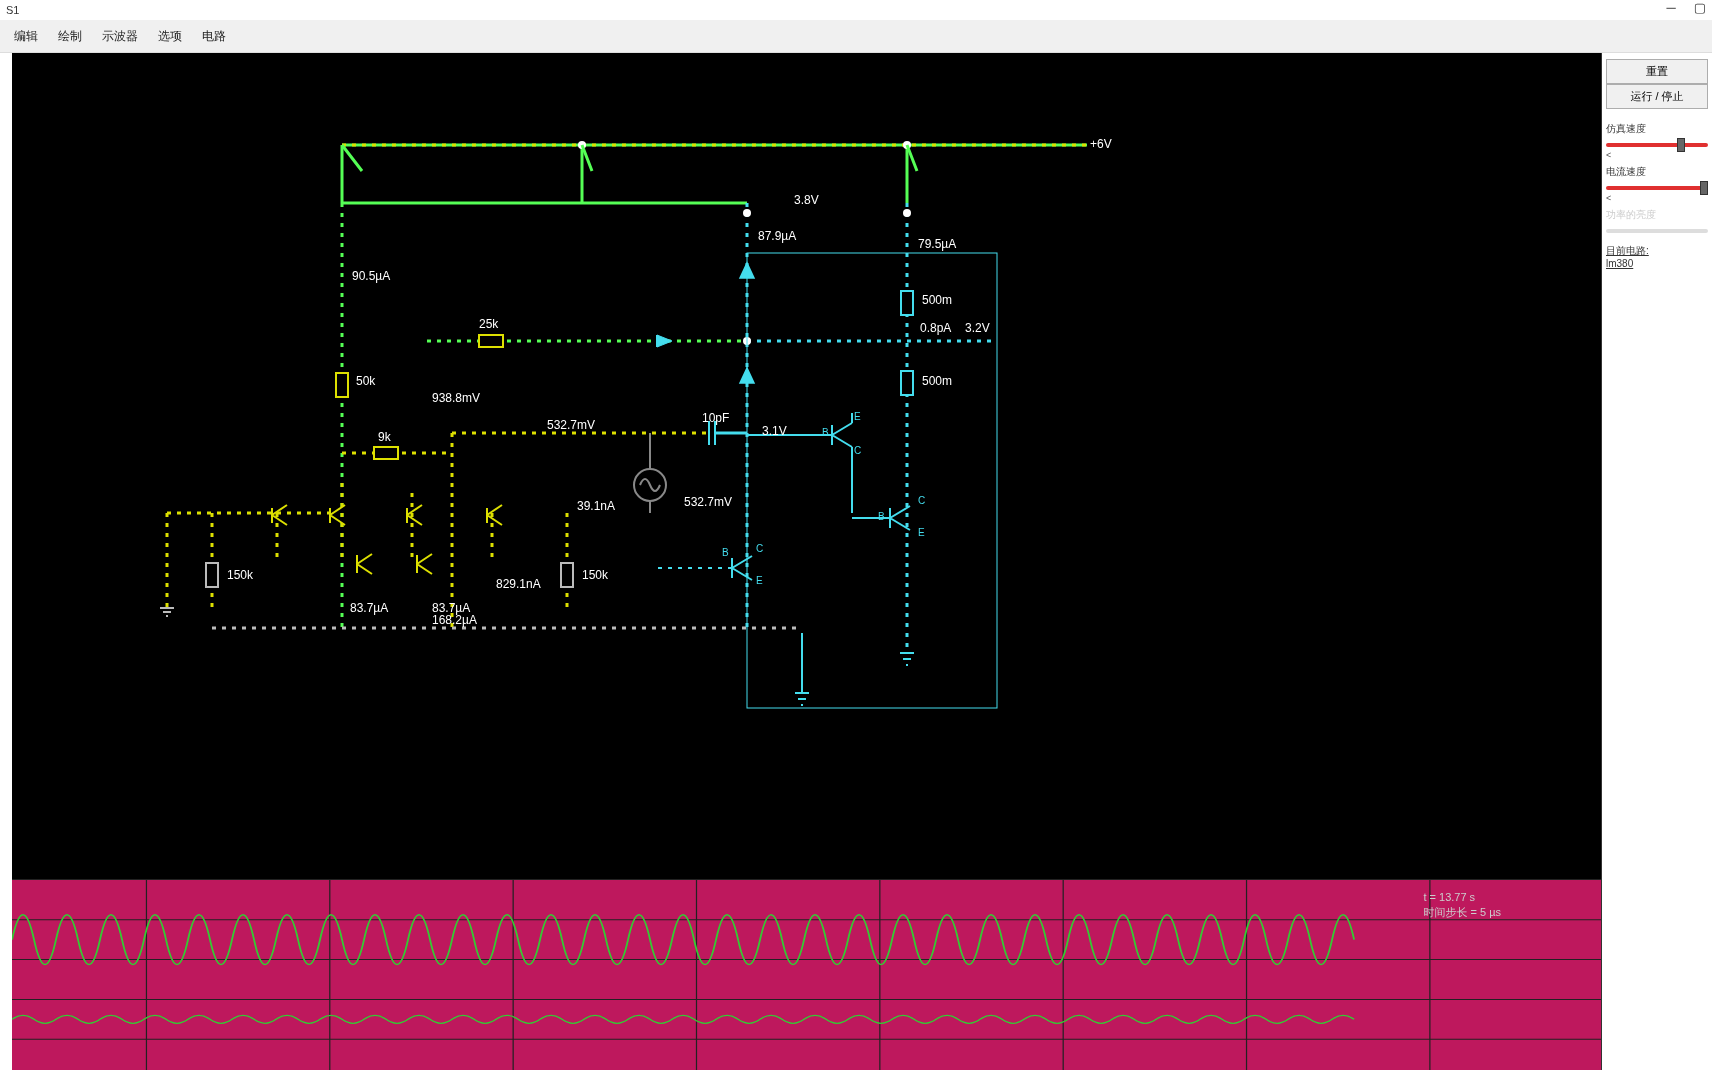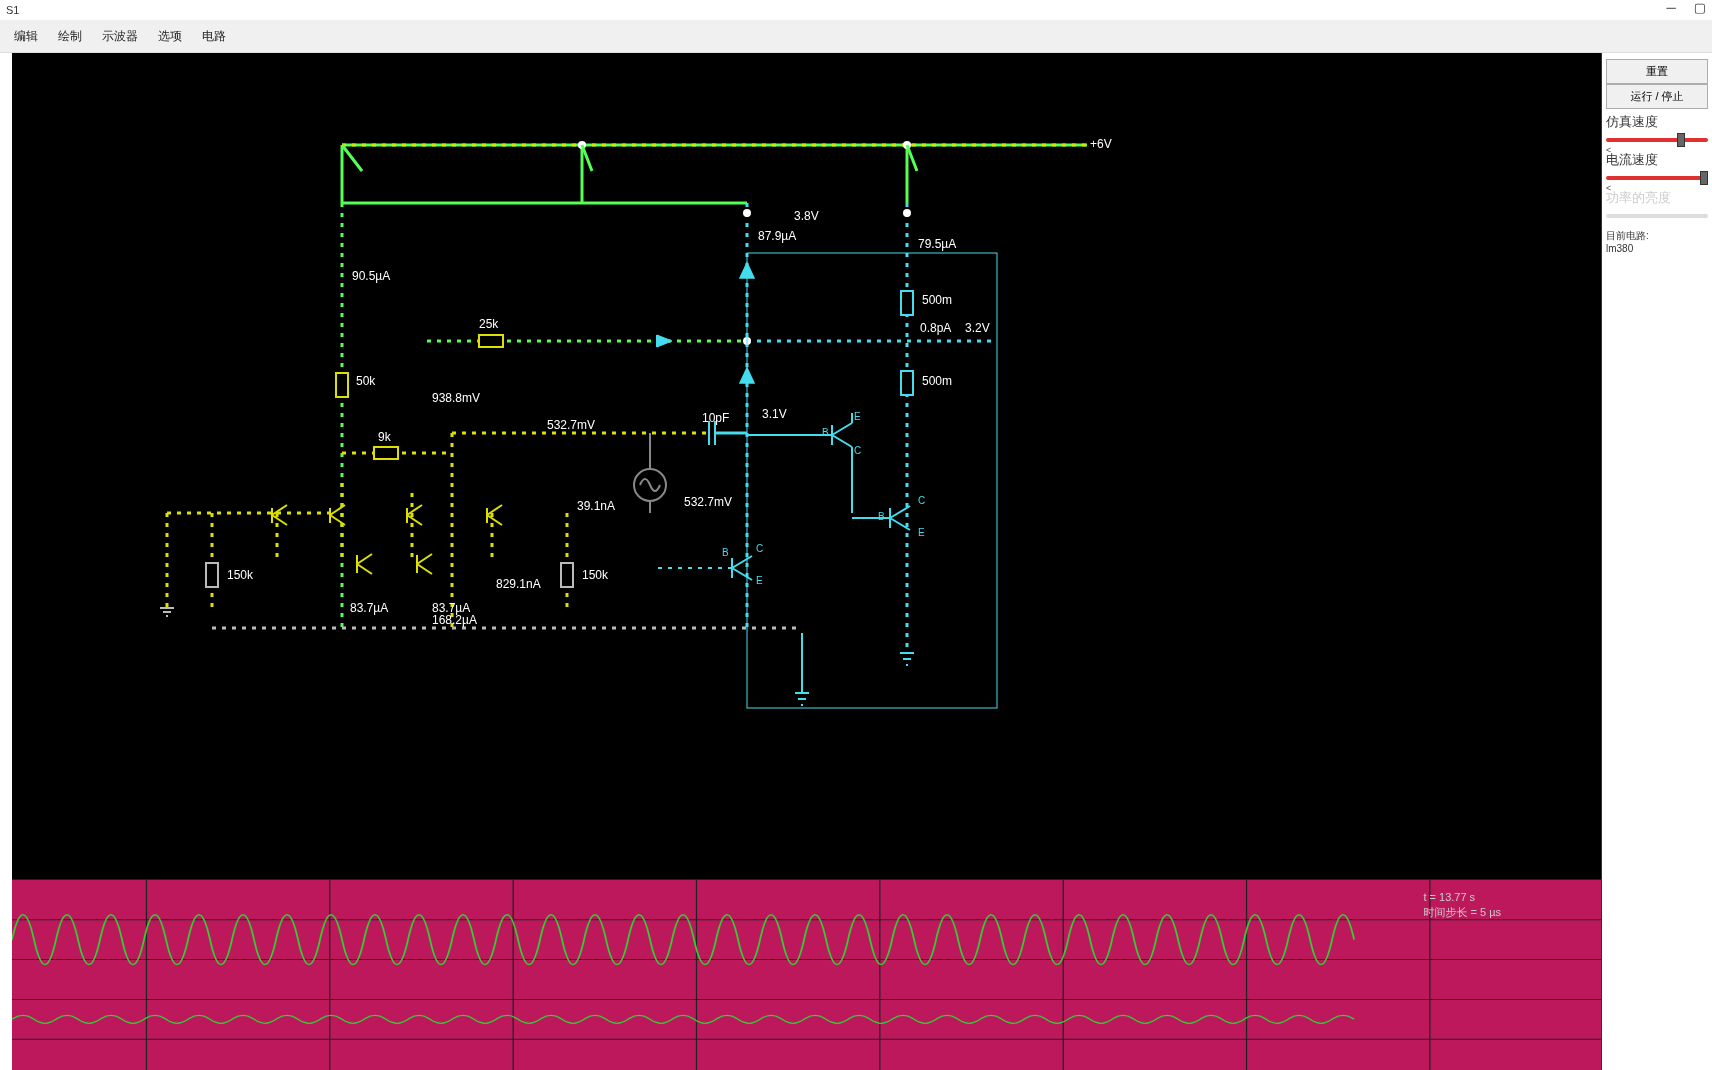--- a/index.html
+++ b/index.html
@@ -7,27 +7,27 @@
 .titlebar { height:20px; background:#fff; display:flex; align-items:center; padding:0 6px; font-size:11px; color:#333; position:relative; }
 .titlebar .wincontrols { position:absolute; right:6px; top:0; display:flex; gap:18px; }
 .titlebar .wincontrols span { cursor:default; font-size:13px; color:#333; }
 .menubar { height:24px; background:#f0f0f0; display:flex; align-items:center; padding:16px 4px; border-bottom:1px solid #ddd; }
 .menubar .mi { padding:3px 10px; font-size:12px; color:#222; cursor:default; }
 .workspace { display:flex; height:calc(100% - 44px); }
 .canvas-area { flex:1; background:#000; position:relative; border-right:1px solid #333;margin-left:12px; }
 .right-panel { width:110px; background:#fff; padding:6px 4px; display:flex; flex-direction:column; font-size:11px; color:#333; }
 .right-panel button { font-size:11px; padding:4px 2px; background:#f0f0f0; border:1px solid #adadad; cursor:default; }
 .slider-group { margin-top:4px; }
-.slider-group .lbl { font-size:13px; color:#333; }
+.slider-group .lbl { font-size:10px; color:#333;margin-top:9px; }
 .slider { width:100%; height:14px; position:relative; margin-top:2px; }
 .slider .track { position:absolute; top:5px; left:0; right:0; height:4px; background:#e03030; border-radius:2px; }
 .slider .track.off { background:#ddd; }
 .slider .thumb { position:absolute; top:0; width:8px; height:14px; background:#666; border:1px solid #333; }
 .slider .lt { position:absolute; left:0; top:12px; font-size:9px; color:#555; }
-.info { font-size:10px; margin-top:6px; color:#333; }
+.info { font-size:10px; margin-top:6px; color:#333;text-decoration:underline; }
 .schematic { position:absolute; top:0; left:0; width:1300px; height:660px; }
 .scope { position:absolute; bottom:0; left:0; right:0; height:200px; background:#be185d; border-top:1px solid #222; }
 .scope svg { width:100%; height:100%; display:block; }
 .scope-readout { position:absolute; right:100px; top:10px; color:#ccc; font-size:11px; line-height:1.4; }
 .clabel { position:absolute; color:#fff; font-size:12px; font-family:Arial,sans-serif; white-space:nowrap; }
 .tlabel { position:absolute; color:#4de; font-size:10px; font-family:Arial,sans-serif; }
 </style>
 </head>
 <body>
 
@@ -130,35 +130,35 @@
         <path d="M878 465 H840"></path>
         <path d="M720 505 V525 M720 515 L740 503 M720 515 L740 527"></path>
         <path d="M720 515 H640" stroke-dasharray="4 6"></path>
       </g>
 
       <path d="M783 640 H797 M786 646 H794 M789 652 H791 M790 580 V640" stroke="#4de" stroke-width="2"></path>
       <path d="M888 600 H902 M891 606 H899 M894 612 H896" stroke="#4de" stroke-width="2"></path>
     </svg>
 
     <div class="clabel" style="left:1078px;top:84px">+6V</div>
-    <div class="clabel" style="left:782px;top:156px">3.8V</div>
+    <div class="clabel" style="left:782px;top:140px">3.8V</div>
     <div class="clabel" style="left:746px;top:176px">87.9µA</div>
     <div class="clabel" style="left:906px;top:184px">79.5µA</div>
     <div class="clabel" style="left:340px;top:216px">90.5µA</div>
     <div class="clabel" style="left:910px;top:240px">500m</div>
     <div class="clabel" style="left:910px;top:321px">500m</div>
     <div class="clabel" style="left:908px;top:268px">0.8pA</div>
     <div class="clabel" style="left:953px;top:268px">3.2V</div>
     <div class="clabel" style="left:467px;top:264px">25k</div>
     <div class="clabel" style="left:344px;top:321px">50k</div>
     <div class="clabel" style="left:420px;top:338px">938.8mV</div>
     <div class="clabel" style="left:535px;top:365px">532.7mV</div>
     <div class="clabel" style="left:672px;top:442px">532.7mV</div>
     <div class="clabel" style="left:690px;top:358px">10pF</div>
-    <div class="clabel" style="left:750px;top:354px">3.1V</div>
+    <div class="clabel" style="left:750px;top:371px">3.1V</div>
     <div class="clabel" style="left:366px;top:377px">9k</div>
     <div class="clabel" style="left:215px;top:515px">150k</div>
     <div class="clabel" style="left:570px;top:515px">150k</div>
     <div class="clabel" style="left:565px;top:446px">39.1nA</div>
     <div class="clabel" style="left:484px;top:524px">829.1nA</div>
     <div class="clabel" style="left:338px;top:548px">83.7µA</div>
     <div class="clabel" style="left:420px;top:548px">83.7µA</div>
     <div class="clabel" style="left:420px;top:560px">168.2µA</div>
 
     <div class="tlabel" style="left:810px;top:374px">B</div>

